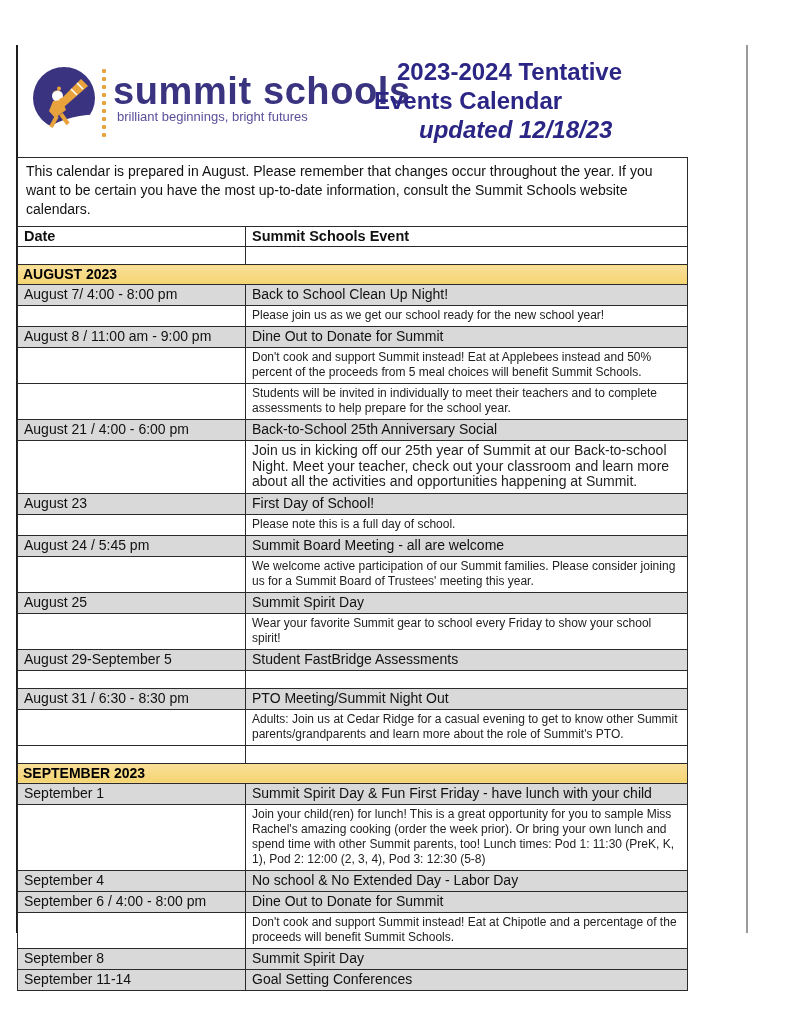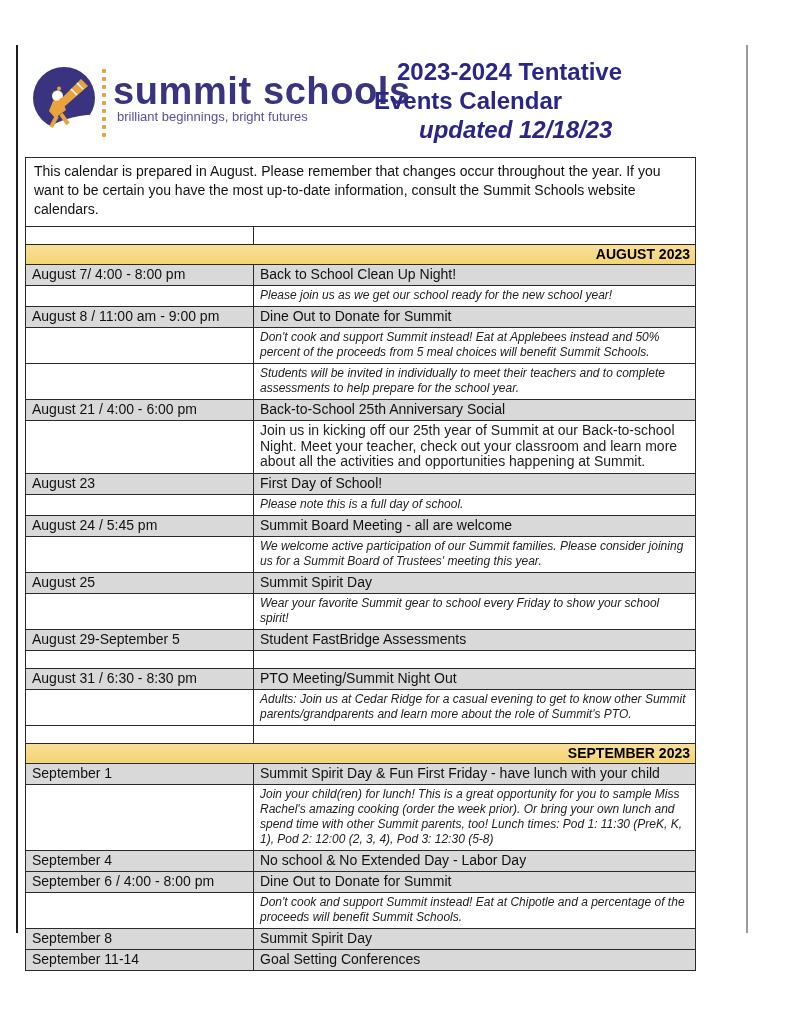--- a/index.html
+++ b/index.html
@@ -36,37 +36,37 @@
     position:absolute; left:373px; top:57px;
     color:#2B2586; font-weight:bold; font-size:24px; line-height:29px;
     white-space:nowrap;
   }
   .doc-title .t1 { margin-left:24px; }
   .doc-title .t2 { margin-left:1px; }
   .doc-title .t3 { margin-left:46px; font-style:italic; }
 
   
   table.cal {
-    position:absolute; left:25px; top:157px; width:670px;
+    position:absolute; left:17px; top:157px; width:670px;
     border-collapse:collapse; table-layout:fixed;border-radius:19px;
   }
   table.cal td { border:1px solid #2a2a2a; vertical-align:top; }
   table.cal col.c1 { width:228px; }
   table.cal col.c2 { width:442px; }
 
   td.intro { padding:4px 8px 7px; font-size:14px; line-height:19px; }
   tr.head td { font-weight:bold; font-size:14.5px; padding:1px 6px 2px; }
 
   tr.event td { background:#D9D9D9; font-size:14px; padding:1px 6px 3px; }
   tr.section td {
     background:linear-gradient(#F9E09A, #F4D471);
-    font-weight:bold; font-size:14px; color:#000; padding:1px 5px 2px;text-align:right;
+    font-weight:bold; font-size:14px; color:#000; padding:1px 5px 2px;
   }
   tr.desc td  { font-size:12px; line-height:15px; padding:2px 6px 3px; color:#222; }
-  tr.desc td.dcell { font-style:italic; }
+  tr.desc td.dcell { }
   tr.desc.plain td.dcell { font-style:normal; font-size:14px; line-height:15.5px; }
   tr.spacer td { height:15px; }
 </style>
 </head>
 <body>
 
 <div class="page">
 
   <div class="rule rule-left"></div>
   <div class="rule rule-right"></div>
@@ -103,20 +103,24 @@
 
   <table class="cal">
     <colgroup>
         <col class="c1">
         <col class="c2">
       </colgroup>
     <tbody id="cal-body">
       <tr>
         <td class="intro" colspan="2">This calendar is prepared in August.  Please remember that changes occur throughout the year.  If you want to be certain you have the most up-to-date information, consult the Summit Schools website calendars.</td>
       </tr>
+      <tr class="head">
+        <td>Date</td>
+        <td>Summit Schools Event</td>
+      </tr>
     <tr class="spacer">
           <td></td>
           <td></td>
         </tr>
         <tr class="section">
           <td colspan="2">AUGUST 2023</td>
         </tr>
         <tr class="event">
           <td>August 7/ 4:00 - 8:00  pm</td>
           <td>Back to School Clean Up Night!</td>

